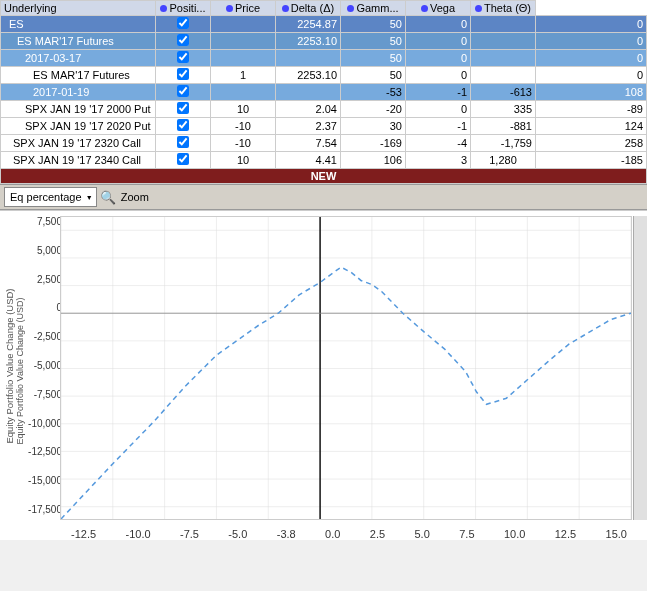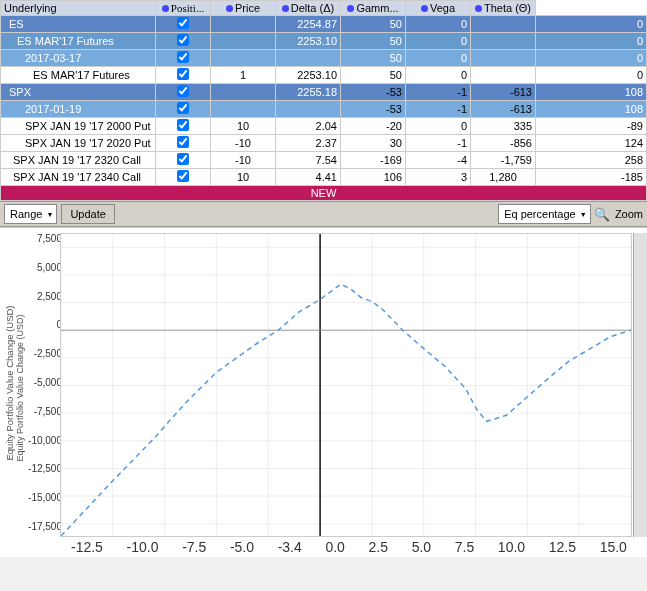--- a/index.html
+++ b/index.html
@@ -104,22 +104,22 @@
       overflow: hidden;
     }
     .chart-x-labels {
       position: absolute;
       left: 60px;
       right: 15px;
       bottom: 0;
       height: 20px;
       display: flex;
       justify-content: space-between;
-      align-items: center;
-      font-size: 14px;
+      align-items: flex-end;
+      font-size: 11px;
       color: #333;
       padding: 0 5px;
     }
     .scrollbar-right {
       position: absolute;
       right: 0;
       top: 5px;
       bottom: 20px;
       width: 14px;
       background: #e0e0e0;
@@ -138,21 +138,21 @@
       <col class="col-delta">
       <col class="col-gamma">
       <col class="col-vega">
       <col class="col-theta">
     </colgroup>
     <thead>
       <tr>
         <th style="text-align:left; background:#d0d8e8;">
           <span>Underlying</span>
         </th>
-        <th style="background:#d0d8e8;font-family:Liberation Serif, serif;">
+        <th style="background:#d0d8e8;">
           <span class="dot dot-blue"></span><span>Positi...</span>
         </th>
         <th style="background:#d0d8e8;">
           <span class="dot dot-blue"></span><span>Price</span>
         </th>
         <th style="background:#d0d8e8;">
           <span class="dot dot-blue"></span><span>Delta (Δ)</span>
         </th>
         <th style="background:#d0d8e8;">
           <span class="dot dot-blue"></span><span>Gamm...</span>
@@ -199,58 +199,48 @@
         <tr class="row-es-item">
     <td style="padding-left:32px;">ES MAR'17 Futures</td>
     <td class="checkbox-cell"><input type="checkbox" checked="" style="width: 12px; height: 12px;"></td>
     <td style="text-align:center;">1</td>
     <td style="text-align:right;">2253.10</td>
     <td style="text-align:right;">50</td>
     <td style="text-align:right;">0</td>
     <td></td>
     <td style="text-align:right;">0</td>
   </tr>
-        <tr class="row-spx">
-    <td style="padding-left:8px;background:#5c85c5;color:#fff;">SPX</td>
-    <td class="checkbox-cell"><input type="checkbox" checked="" style="width: 12px; height: 12px;"></td>
-    <td></td>
-    <td style="text-align:right;">2255.18</td>
+        <tr class="row-spx-date">
+    <td style="padding-left:32px;background:#77aadd;color:#fff;">2017-01-19</td>
+    <td class="checkbox-cell"><input type="checkbox" checked="" style="width: 12px; height: 12px;"></td>
+    <td></td>
+    <td></td>
     <td style="text-align:right;color:#000;">-53</td>
     <td style="text-align:right;color:#000;">-1</td>
     <td style="text-align:right;color:#000;">-613</td>
     <td style="text-align:right;">108</td>
   </tr>
-        <tr class="row-spx-date">
-    <td style="padding-left:24px;background:#77aadd;color:#fff;">2017-01-19</td>
-    <td class="checkbox-cell"><input type="checkbox" checked="" style="width: 12px; height: 12px;"></td>
-    <td></td>
-    <td></td>
-    <td style="text-align:right;color:#000;">-53</td>
-    <td style="text-align:right;color:#000;">-1</td>
-    <td style="text-align:right;color:#000;">-613</td>
-    <td style="text-align:right;">108</td>
-  </tr>
         <tr class="row-option">
     <td style="padding-left:24px;">SPX JAN 19 '17 2000 Put</td>
     <td class="checkbox-cell"><input type="checkbox" checked="" style="width: 12px; height: 12px;"></td>
     <td style="text-align:center;">10</td>
     <td style="text-align:right;">2.04</td>
     <td style="text-align:right;color:#000;">-20</td>
     <td style="text-align:right;">0</td>
     <td style="text-align:right;">335</td>
     <td style="text-align:right;color:#000;">-89</td>
   </tr>
         <tr class="row-option">
     <td style="padding-left:24px;">SPX JAN 19 '17 2020 Put</td>
     <td class="checkbox-cell"><input type="checkbox" checked="" style="width: 12px; height: 12px;"></td>
     <td style="text-align:center;color:#000;">-10</td>
     <td style="text-align:right;">2.37</td>
     <td style="text-align:right;">30</td>
     <td style="text-align:right;color:#000;">-1</td>
-    <td style="text-align:right;color:#000;">-856</td>
+    <td style="text-align:right;color:#000;">-881</td>
     <td style="text-align:right;">124</td>
   </tr>
         <tr class="row-option">
     <td style="padding-left:12px;">SPX JAN 19 '17 2320 Call</td>
     <td class="checkbox-cell"><input type="checkbox" checked="" style="width: 12px; height: 12px;"></td>
     <td style="text-align:center;color:#000;">-10</td>
     <td style="text-align:right;">7.54</td>
     <td style="text-align:right;color:#000;">-169</td>
     <td style="text-align:right;color:#000;">-4</td>
     <td style="text-align:right;color:#000;margin-left:33px;">-1,759</td>
@@ -260,31 +250,27 @@
     <td style="padding-left:12px;">SPX JAN 19 '17 2340 Call</td>
     <td class="checkbox-cell"><input type="checkbox" checked="" style="width: 12px; height: 12px;"></td>
     <td style="text-align:center;">10</td>
     <td style="text-align:right;margin-top:44px;">4.41</td>
     <td style="text-align:right;">106</td>
     <td style="text-align:right;">3</td>
     <td style="text-align:center;">1,280</td>
     <td style="text-align:right;color:#000;">-185</td>
   </tr>
         <tr>
-          <td colspan="8" style="background:#be185d;color:#fff;text-align:center;font-weight:normal;cursor:pointer;">NEW</td>
+          <td colspan="8" style="background:#7f1d1d;color:#fff;text-align:center;font-weight:bold;cursor:pointer;">NEW</td>
         </tr>
       </tbody>
   </table>
 </div>
 
 <div class="bottom-toolbar">
-  <div class="toolbar-left">
-    <button class="dropdown-btn">Range</button>
-    <button class="update-btn">Update</button>
-  </div>
   <div class="toolbar-right">
     <button class="dropdown-btn">Eq percentage</button>
     <span style="font-size:13px;">🔍</span>
     <span style="font-size:11px;">Zoom</span>
   </div>
 </div>
 
 <div class="chart-section">
 
   <div style="position:absolute; left:0; top:0; bottom:20px; width:14px; display:flex; align-items:center; justify-content:center;">
@@ -366,21 +352,21 @@
           572,94
         "></polyline>
     </svg>
   </div>
 
   <div class="chart-x-labels" style="left:66px; right:15px;">
     <span>-12.5</span>
     <span>-10.0</span>
     <span>-7.5</span>
     <span>-5.0</span>
-    <span>-3.4</span>
+    <span>-3.8</span>
     <span>0.0</span>
     <span>2.5</span>
     <span>5.0</span>
     <span>7.5</span>
     <span>10.0</span>
     <span>12.5</span>
     <span>15.0</span>
   </div>
 
   <div class="scrollbar-right"></div>

